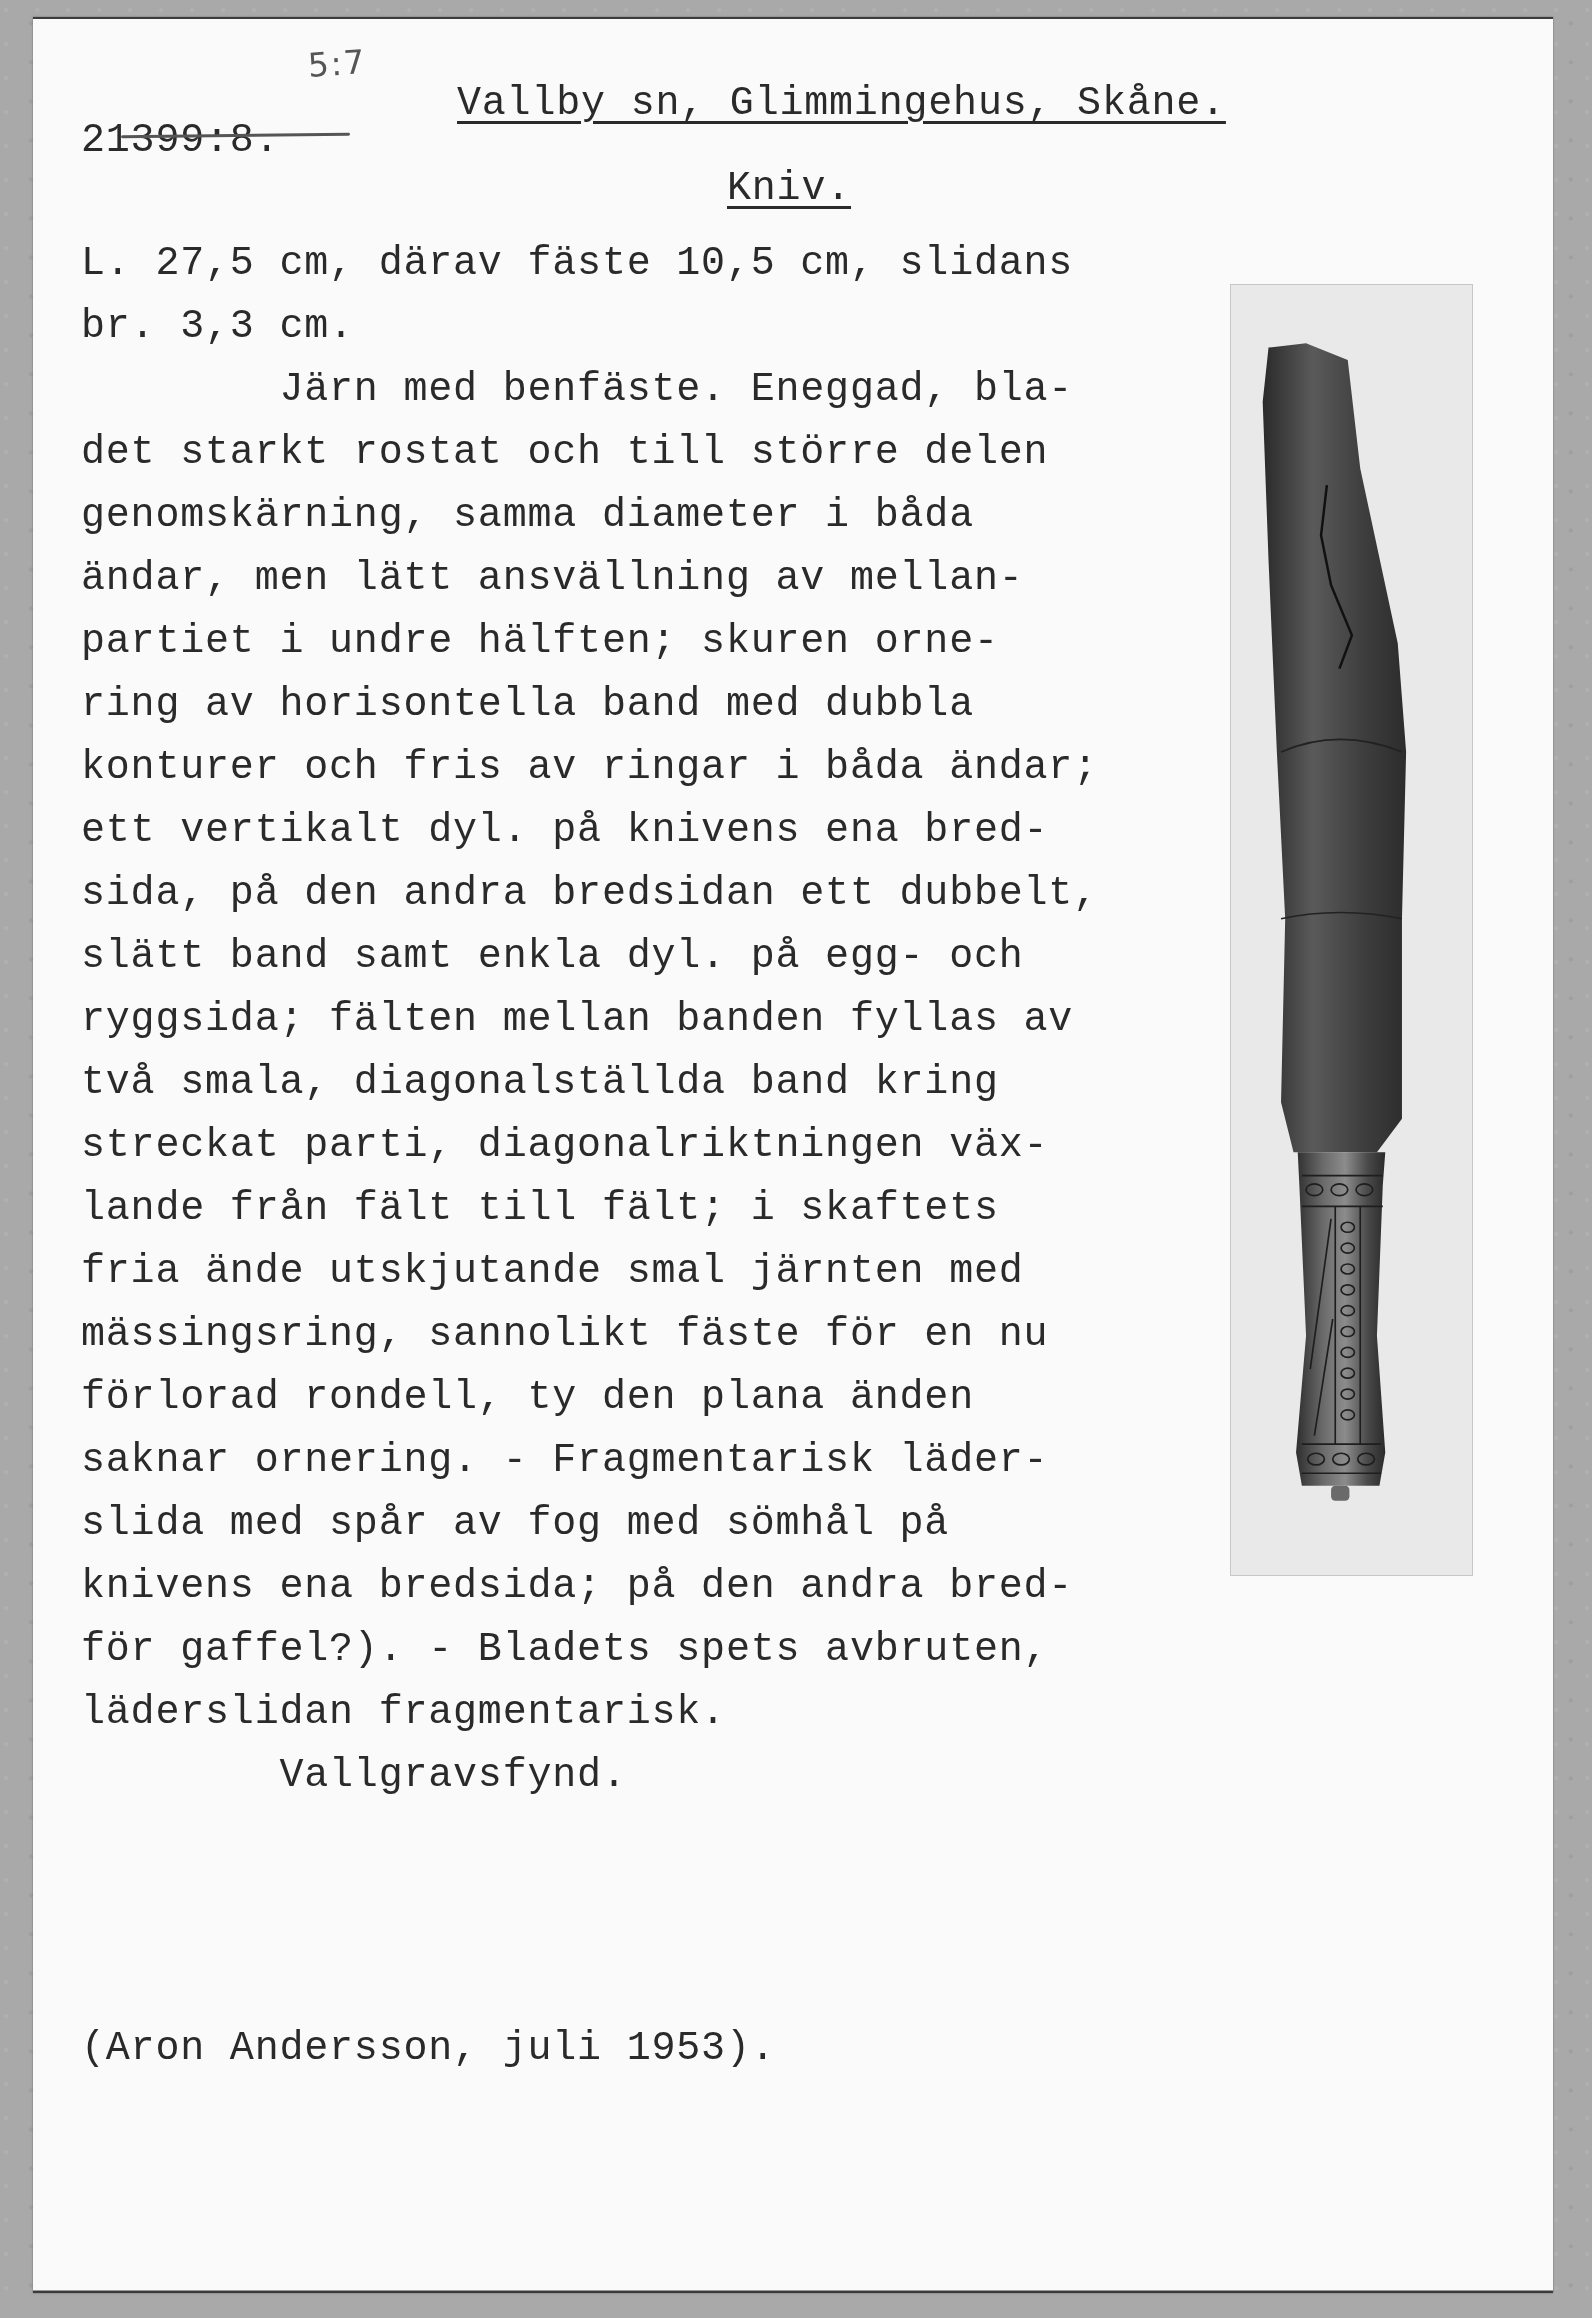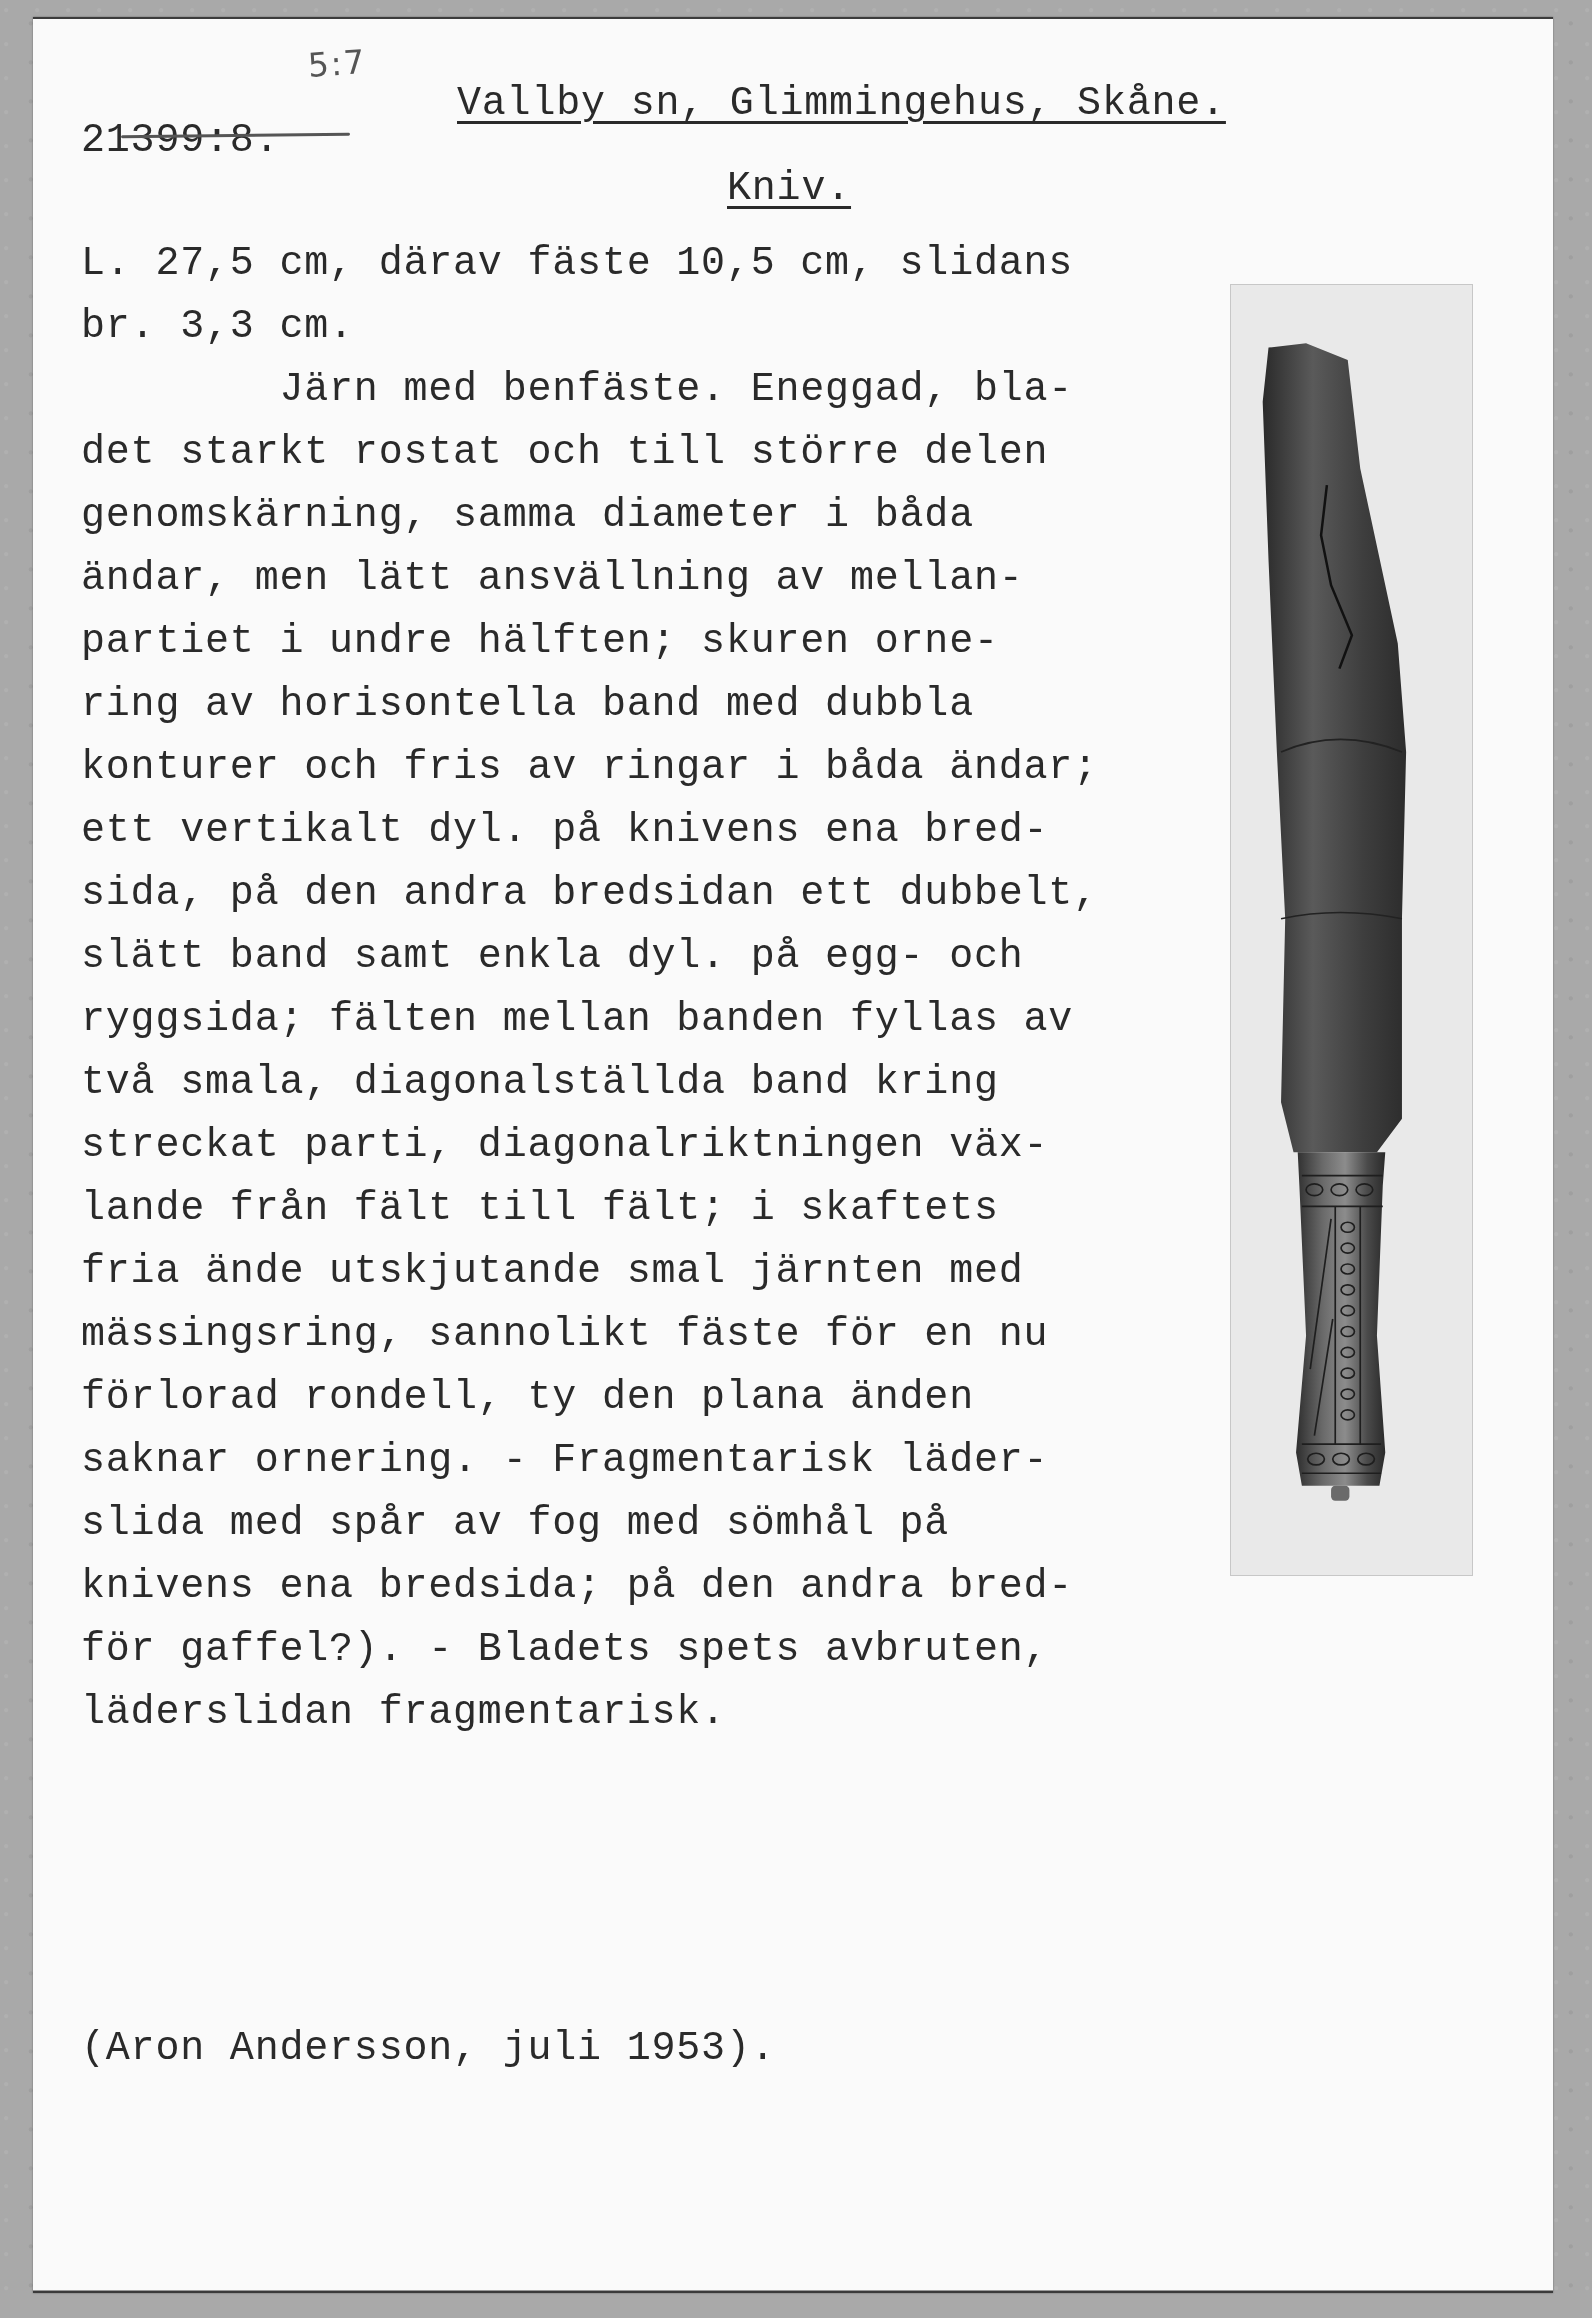--- a/index.html
+++ b/index.html
@@ -65,20 +65,21 @@
     <span class="line">streckat parti, diagonalriktningen väx-</span>
     <span class="line">lande från fält till fält; i skaftets</span>
     <span class="line">fria ände utskjutande smal järnten med</span>
     <span class="line">mässingsring, sannolikt fäste för en nu</span>
     <span class="line">förlorad rondell, ty den plana änden</span>
     <span class="line">saknar ornering. - Fragmentarisk läder-</span>
     <span class="line">slida med spår av fog med sömhål på</span>
     <span class="line">knivens ena bredsida; på den andra bred-</span>
     <span class="line">för gaffel?). - Bladets spets avbruten,</span>
     <span class="line">läderslidan fragmentarisk.</span>
+    <span class="line">        Vallgravsfynd.</span>
   </div>
 
   <div class="txt signature">(Aron Andersson, juli 1953).</div>
 
   <div class="photo">
     <svg viewBox="0 0 289 1547" preserveAspectRatio="none">
       <defs>
         <linearGradient id="sheath" x1="0" x2="1" y1="0" y2="0">
           <stop offset="0" stop-color="#2a2a2a"></stop>
           <stop offset="0.35" stop-color="#5a5a5a"></stop>

